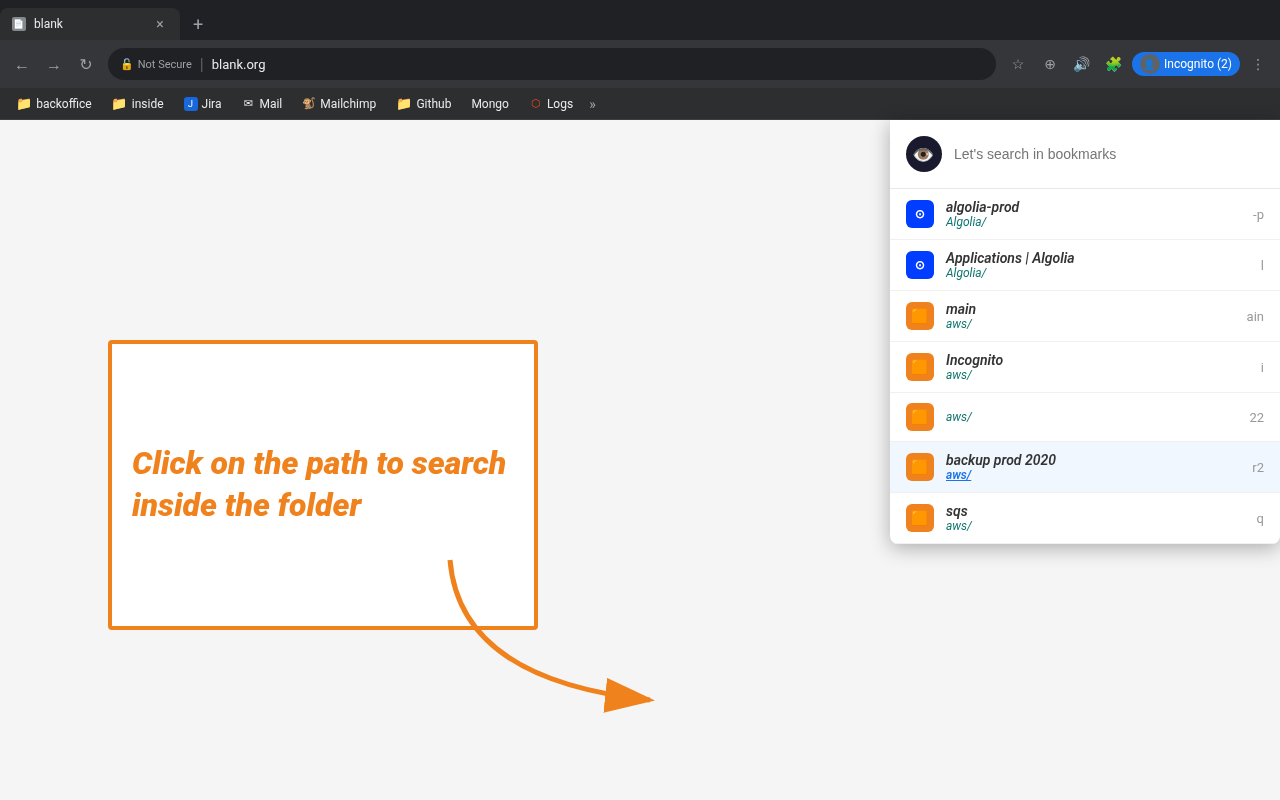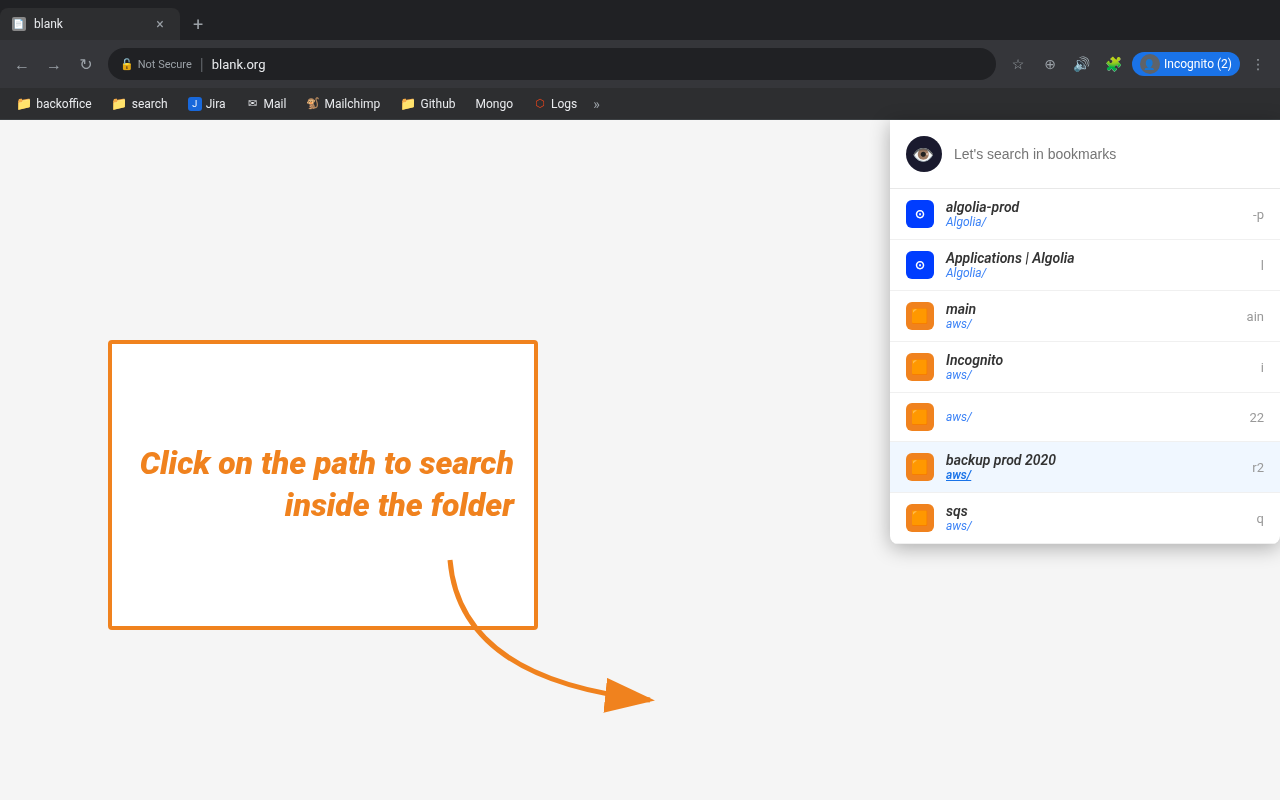--- a/index.html
+++ b/index.html
@@ -238,21 +238,21 @@
       border-radius: 4px;
       display: flex;
       align-items: center;
       justify-content: center;
       padding: 20px;
     }
     .tooltip-text {
       color: #f0821e;
       font-size: 32px;
       font-weight: 900;
-      text-align: right;
+      text-align: left;
       line-height: 1.3;
       font-style: italic;
     }
 
     
     .arrow-container {
       position: absolute;
       left: 430px;
       top: 420px;
       width: 250px;
@@ -336,21 +336,21 @@
       font-style: italic;
     }
     .item-name {
       font-size: 14px;
       color: #333;
       font-weight: 600;
       display: block;
     }
     .item-path {
       font-size: 12px;
-      color: #3b82f6;
+      color: #0f766e;
       display: block;
       cursor: pointer;
     }
     .item-shortcut {
       color: #999;
       font-size: 13px;
       margin-left: 8px;
     }
     .item-path-highlighted {
       color: #1a73e8;
@@ -401,21 +401,21 @@
     </div>
   </div>
 
   <div class="bookmarks-bar">
     <div class="bookmark-item">
       <span class="bookmark-folder-icon">📁</span>
       <span>backoffice</span>
     </div>
     <div class="bookmark-item">
       <span class="bookmark-folder-icon">📁</span>
-      <span>search</span>
+      <span>inside</span>
     </div>
     <div class="bookmark-item">
       <div class="bookmark-favicon" style="background:#1868db; border-radius:3px; color:white; font-size:9px; width:14px; height:14px; display:flex; align-items:center; justify-content:center;">J</div>
       <span>Jira</span>
     </div>
     <div class="bookmark-item">
       <div class="bookmark-favicon" style="font-size:11px;">✉</div>
       <span>Mail</span>
     </div>
     <div class="bookmark-item">

